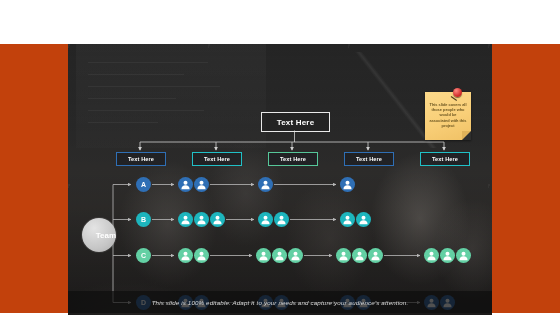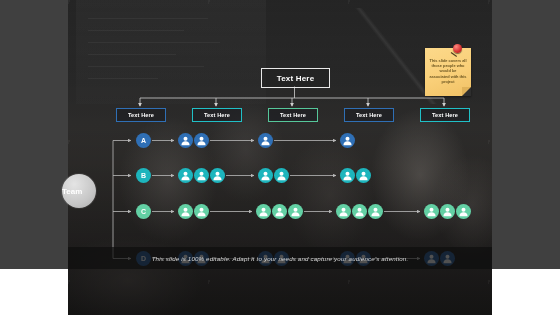--- a/index.html
+++ b/index.html
@@ -3,21 +3,21 @@
 <meta charset="utf-8">
 <title>Team Structure Slide</title>
 <style>
   html,body{margin:0;padding:0;}
   body{
     width:560px;height:315px;overflow:hidden;
     background:#ffffff;
     font-family:"Liberation Sans", sans-serif;
   }
   .slide{
-    position:relative;width:560px;height:269px;background:#404040;
+    position:relative;width:560px;height:269px;background:#c2410c;margin-top:44px;
   }
   
   .canvas{
     position:absolute;left:68px;top:0;width:424px;height:315px;
     background:#2b2b2b;
     overflow:hidden;
   }
   .canvas .photo{
     position:absolute;inset:0;
     background:
@@ -90,23 +90,23 @@
     background:radial-gradient(circle at 35% 30%, #ff8a80, #d32f2f 60%, #9a1b12);
     box-shadow:0 1px 1px rgba(0,0,0,.5);
   }
   .pin-needle{
     position:absolute;left:26px;top:4px;width:7px;height:1px;
     background:#4a3b1c;transform:rotate(35deg);transform-origin:left center;
   }
 
   
   .team{
-    position:absolute;left:62px;top:174px;width:34px;height:34px;border-radius:50%;
+    position:absolute;left:82px;top:174px;width:34px;height:34px;border-radius:50%;
     background:radial-gradient(circle at 36% 30%, #e4e4e4, #c6c6c6 62%, #ababab);
-    display:flex;align-items:center;justify-content:flex-start;
+    display:flex;align-items:center;justify-content:flex-end;
     color:#ffffff;font-size:8px;font-weight:bold;
     box-shadow:0 0 0 1px rgba(255,255,255,.08);
   }
 
   
   .badge{
     position:absolute;width:15px;height:15px;border-radius:50%;
     display:flex;align-items:center;justify-content:center;
     color:#ffffff;font-size:7px;font-weight:bold;
   }

